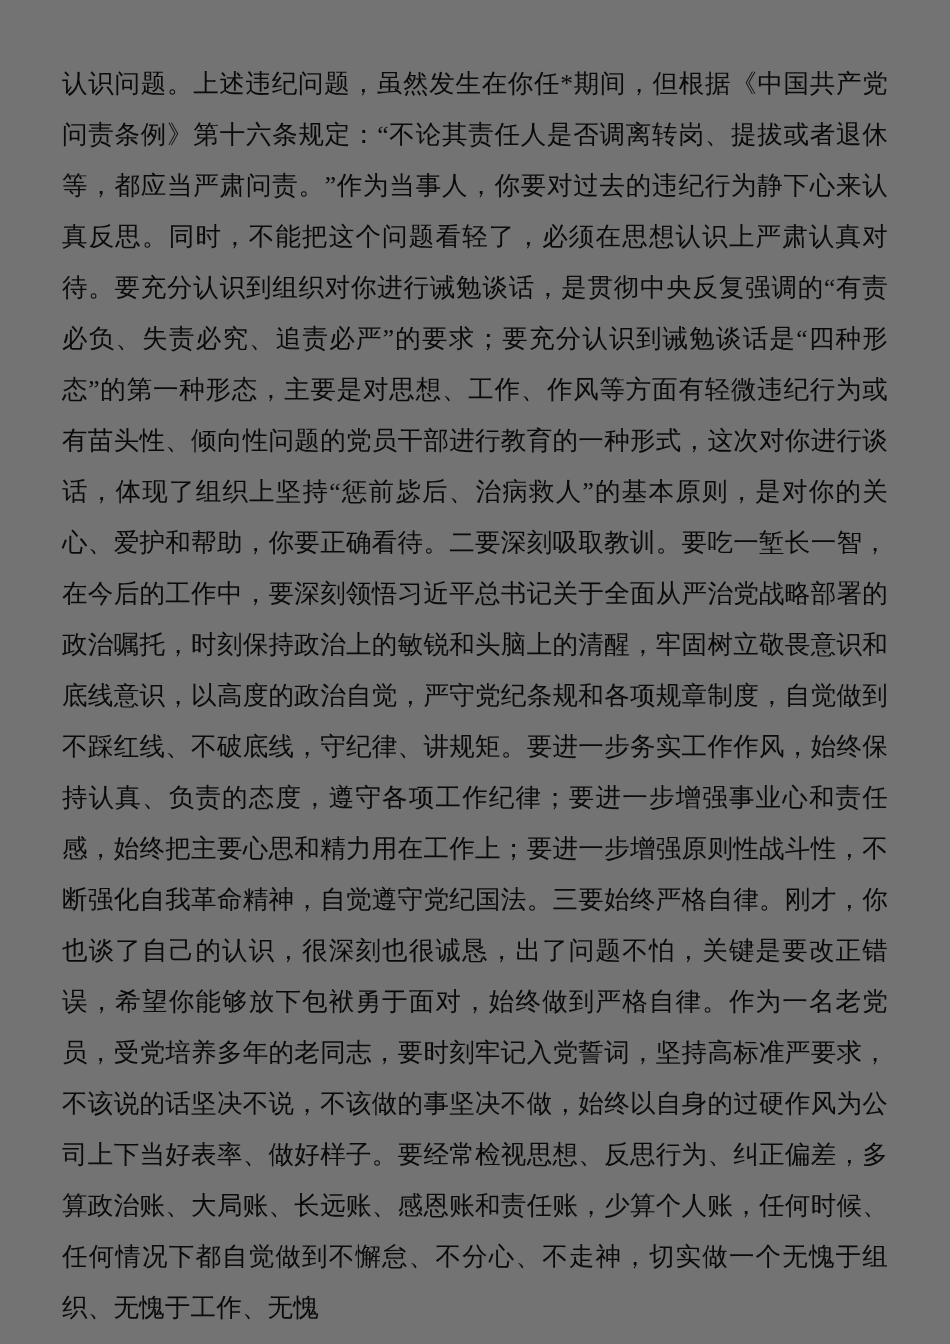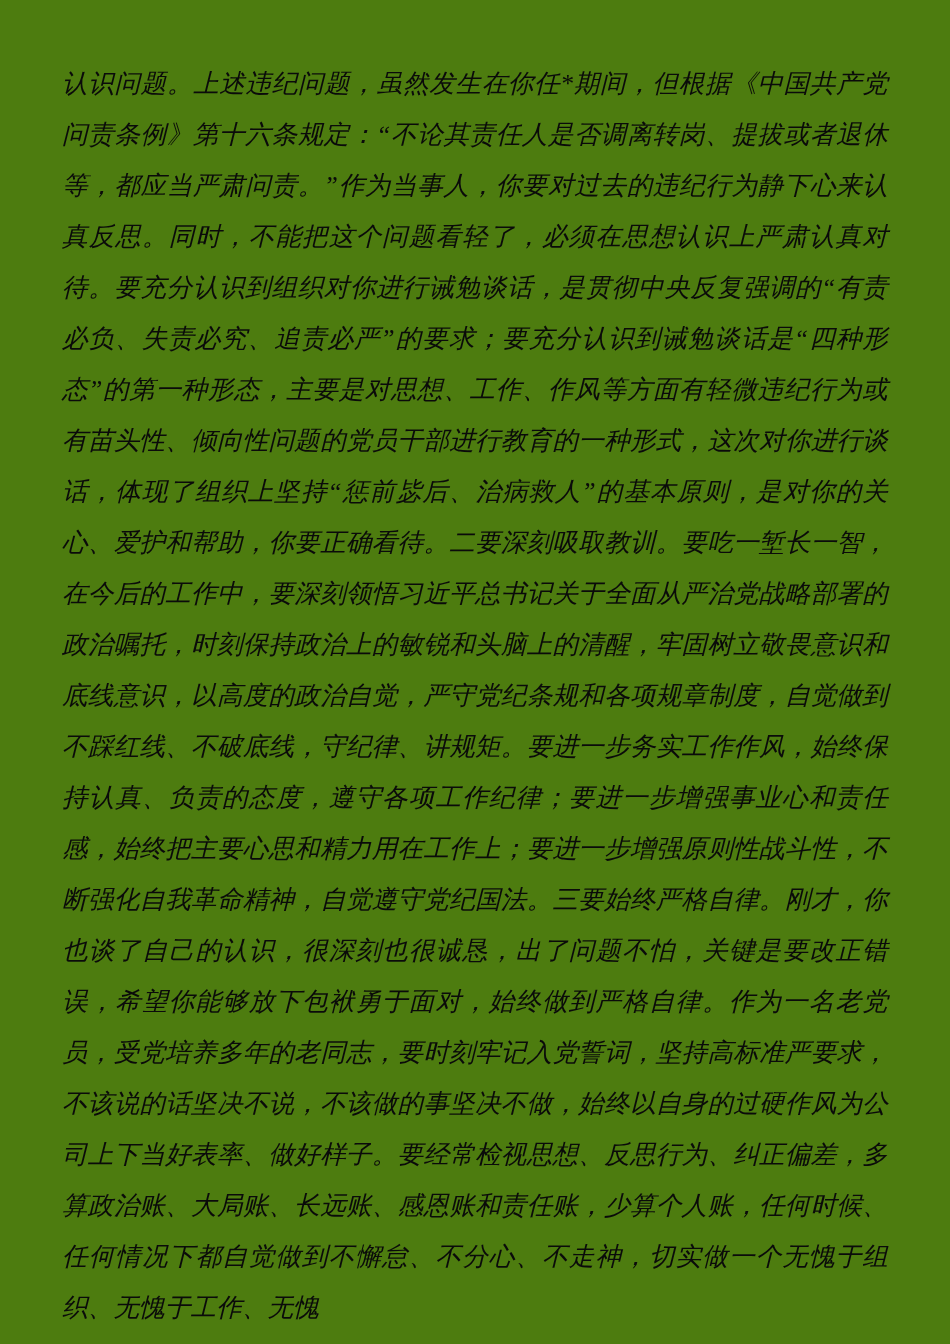--- a/index.html
+++ b/index.html
@@ -12,22 +12,21 @@
     height: 1344px;
     font-family: "Liberation Serif", "DejaVu Serif", serif;
     color: #000000;
     overflow: hidden;
   }
   .page {
     box-sizing: border-box;
     width: 950px;
     height: 1344px;
     padding: 58px 62px 40px 62px;
-    background: #4d7c0f;
-    font-style: italic;
+    background: #737373;
   }
   .doc-body {
     font-size: 25.5px;
     line-height: 51px;
     text-align: justify;
     text-justify: inter-ideograph;
     letter-spacing: 0.2px;
     color: #0a0a0a;
     font-weight: 500;
   }

